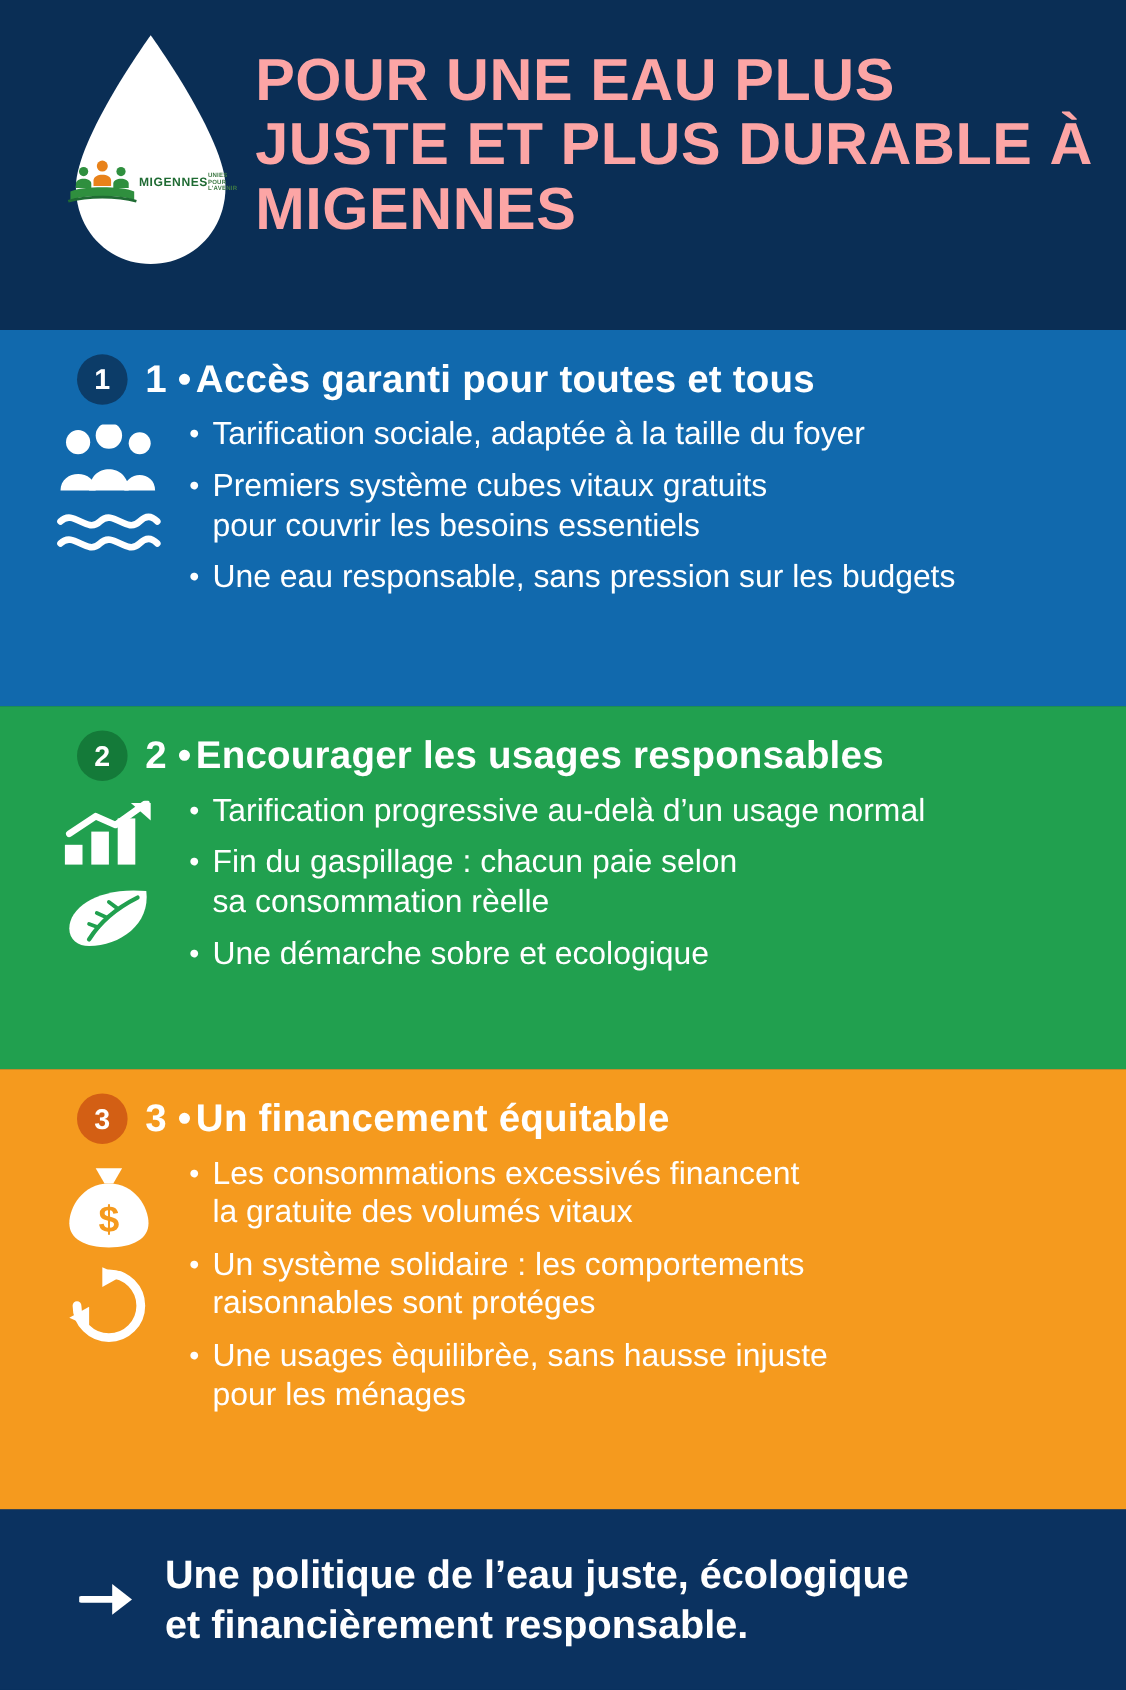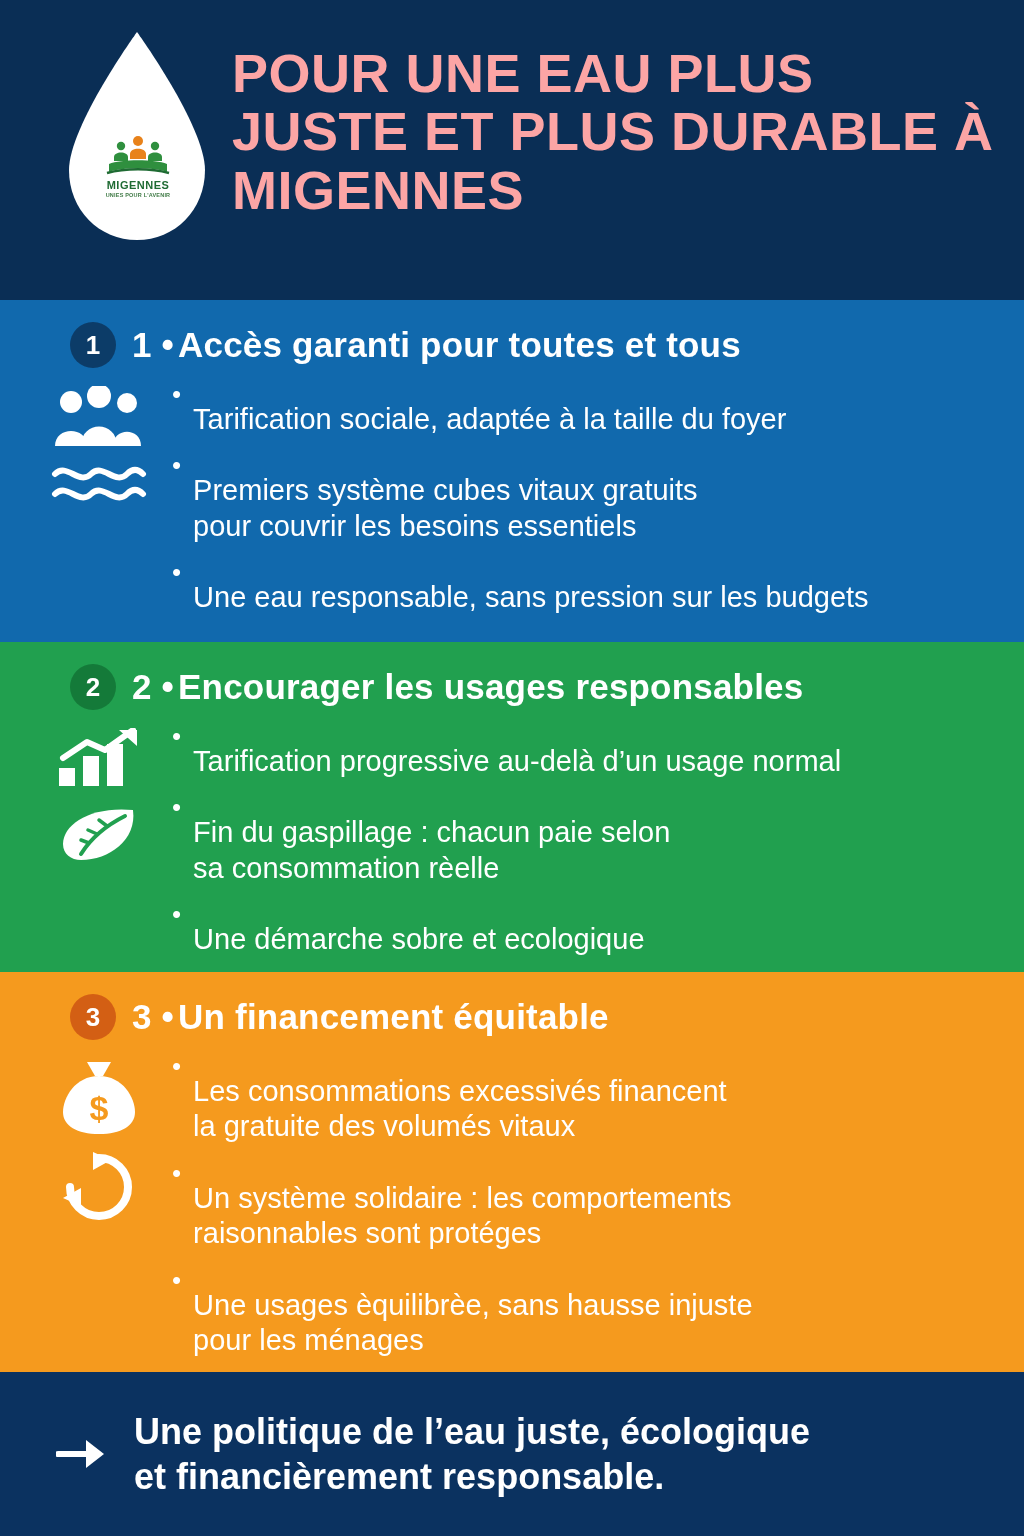--- a/index.html
+++ b/index.html
@@ -45,21 +45,21 @@
     width: 148px;
     height: 212px;
   }
   .logo-badge {
     position: absolute;
     left: 30px;
     top: 92px;
     width: 90px;
     height: 86px;
     display: flex;
-    flex-direction: column;
+    flex-direction: row;
     align-items: center;
     justify-content: center;
   }
   .logo-art {
     width: 66px;
     height: 46px;
     position: relative;
   }
   .logo-name {
     font-size: 11px;
@@ -152,29 +152,29 @@
     font-size: 29px;
     line-height: 1.22;
     font-weight: 500;
   }
   .dot {
     flex: 0 0 auto;
     margin-right: 12px;
     font-size: 26px;
     line-height: 1.3;
   }
-  .btext { white-space: pre-line; margin-top: 24px; }
+  .btext { white-space: pre-line; }
 
   
   .footer {
     background: #0b3260;
     flex: 1 1 auto;
     display: flex;
     align-items: center;
-    padding: 0 34px 0 54px;
+    padding: 0 34px 0 70px;
     gap: 24px;
   }
   .arrow {
     flex: 0 0 auto;
     width: 56px;
     display: flex;
     align-items: center;
     justify-content: center;
   }
   .footer-text {

